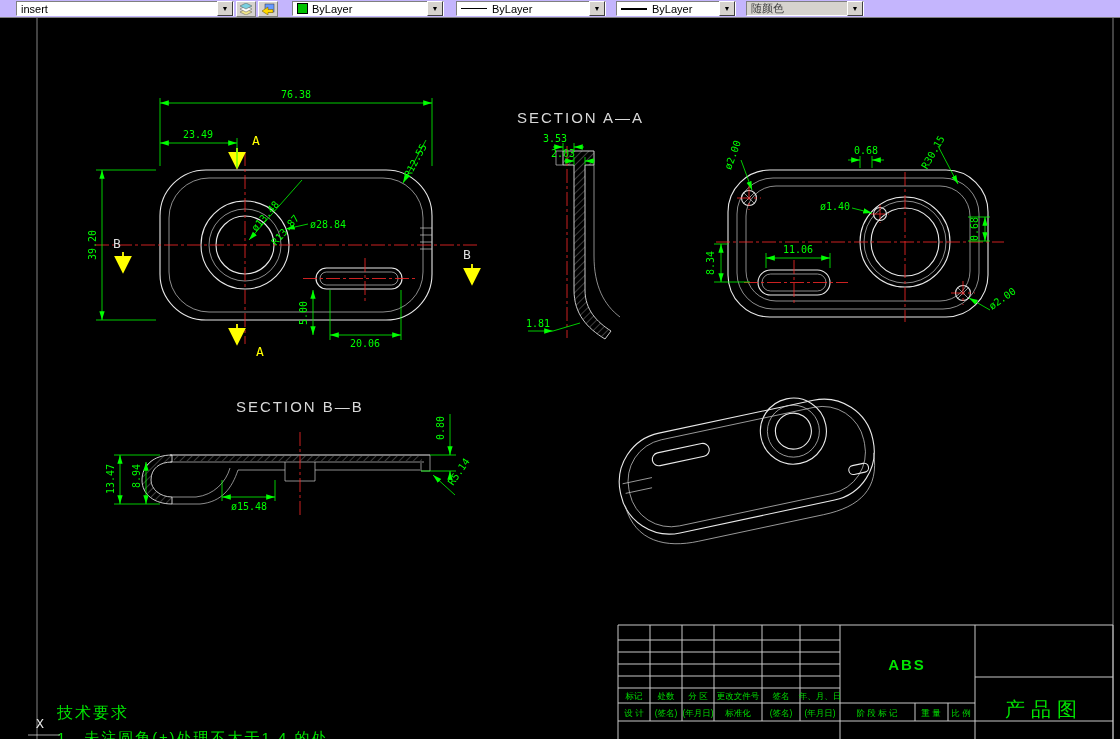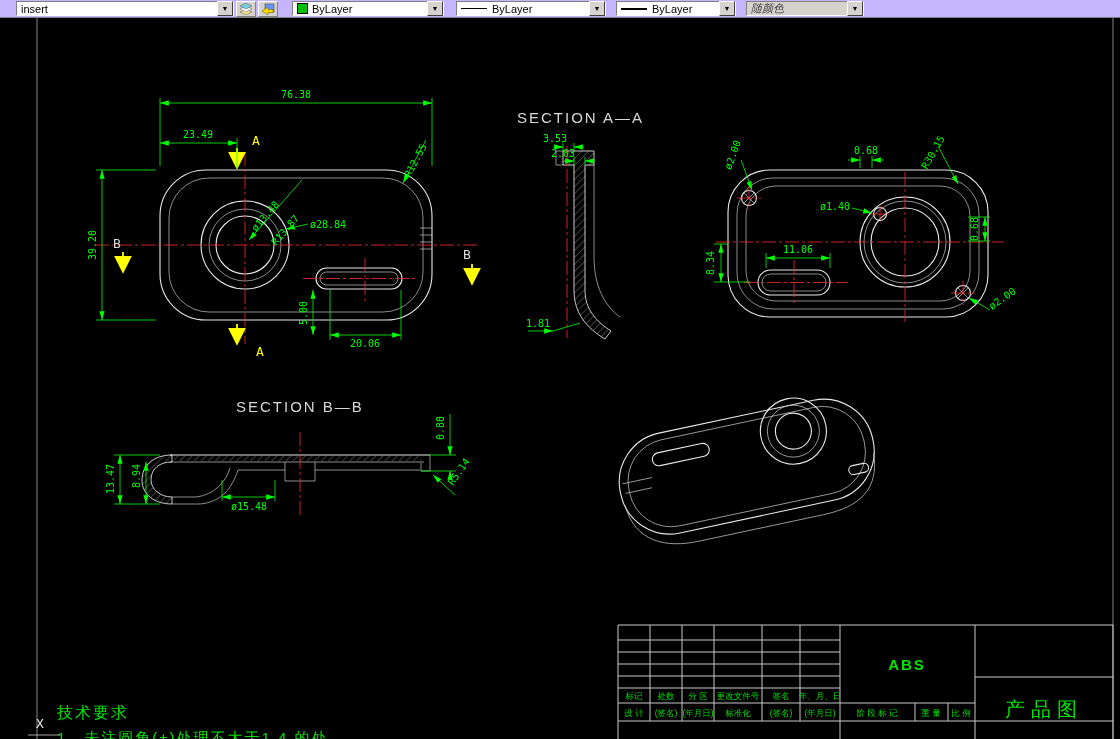--- a/index.html
+++ b/index.html
@@ -2,21 +2,21 @@
 <html><head>
 <meta charset="utf-8">
 <style>
   html,body{margin:0;padding:0;}
   body{width:1120px;height:739px;background:#000;overflow:hidden;font-family:"Liberation Sans",sans-serif;}
   
   .toolbar{height:18px;background:#c4b5fd;display:flex;align-items:center;padding:1px 16px;box-sizing:border-box;border-bottom:1px solid #808080;}
   .combo{display:flex;align-items:center;height:15px;background:#fff;border:1px solid;border-color:#808080 #fff #fff #808080;font-size:11px;color:#000;padding-left:4px;box-sizing:border-box;}
   .combo .cv{white-space:nowrap;overflow:hidden;flex:1;}
   .combo .arrow{width:14px;height:13px;background:#d6d3ce;border:1px solid;border-color:#fff #404040 #404040 #fff;display:flex;align-items:center;justify-content:center;font-size:7px;color:#000;margin-left:auto;flex:none;}
-  .combo.disabled{background:#d6d3ce;color:#444;font-style:italic;}
+  .combo.disabled{background:#d6d3ce;color:#444;}
   .sw{width:9px;height:9px;background:#00c000;border:1px solid #000;margin-right:4px;flex:none;}
   .lsample{width:26px;height:0;border-top:1px solid #000;margin-right:5px;flex:none;}
   .lwsample{width:26px;height:2px;background:#000;margin-right:5px;flex:none;}
   .tbtn{width:20px;height:16px;background:#d6d3ce;border:1px solid;border-color:#fff #808080 #808080 #fff;display:flex;align-items:center;justify-content:center;margin-left:2px;box-sizing:border-box;}
   
   .canvas{position:relative;width:1120px;height:721px;background:#000;}
   .canvas svg{position:absolute;left:0;top:0;}
   
   .w{stroke:#e8e8e8;stroke-width:1.1;fill:none;}
   .t{stroke:#c9c9c9;stroke-width:0.7;fill:none;}

